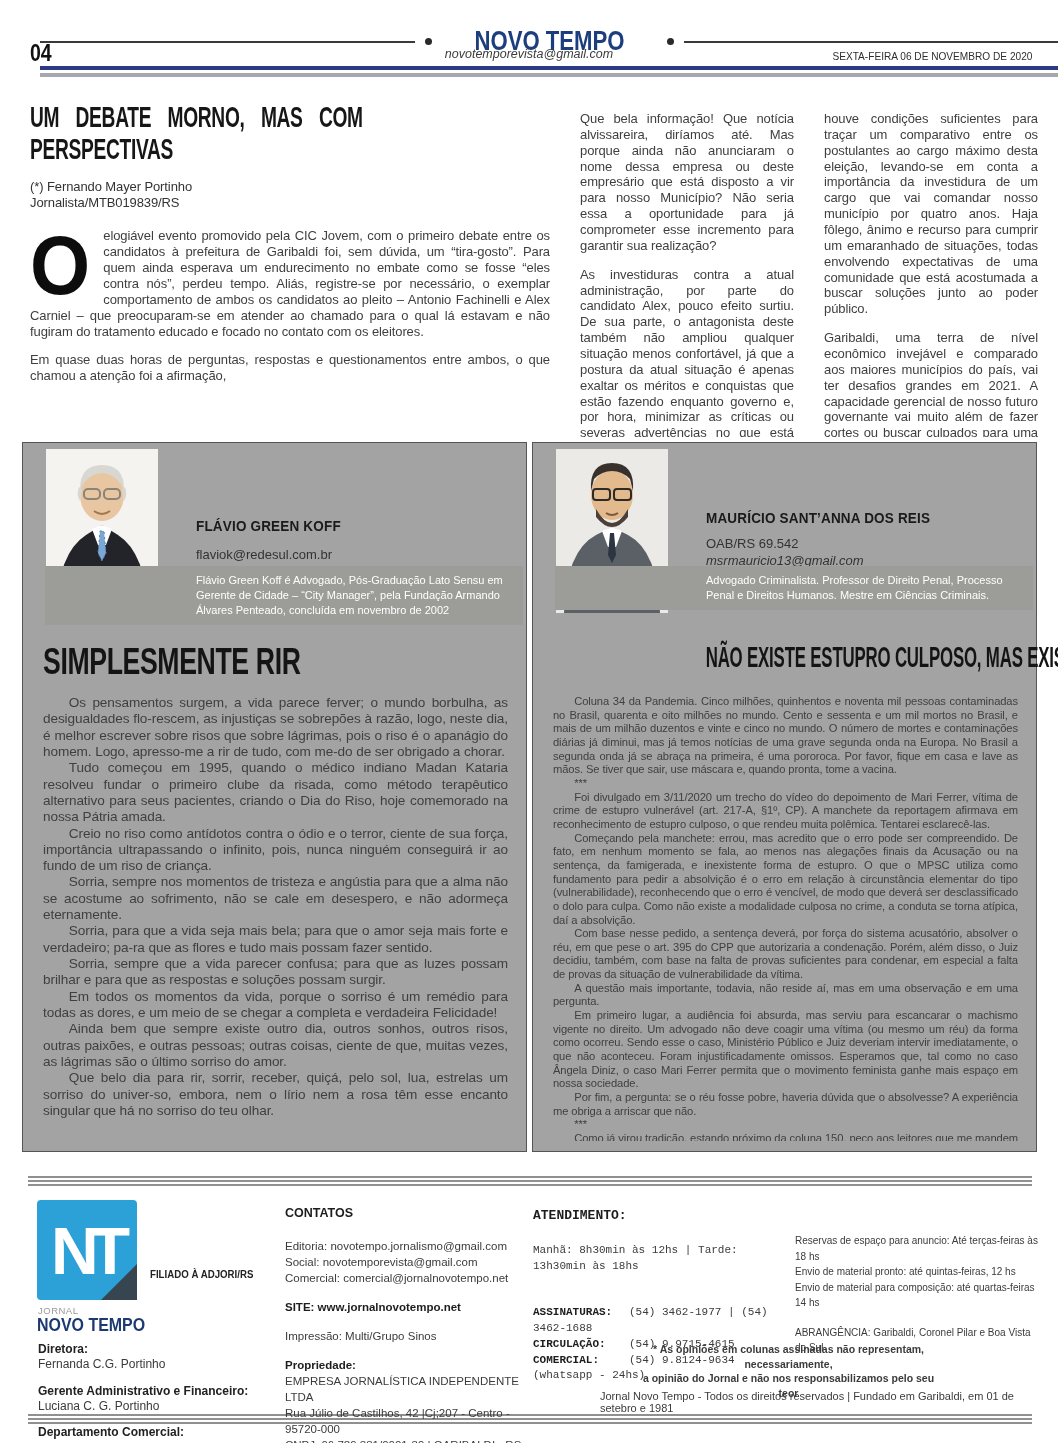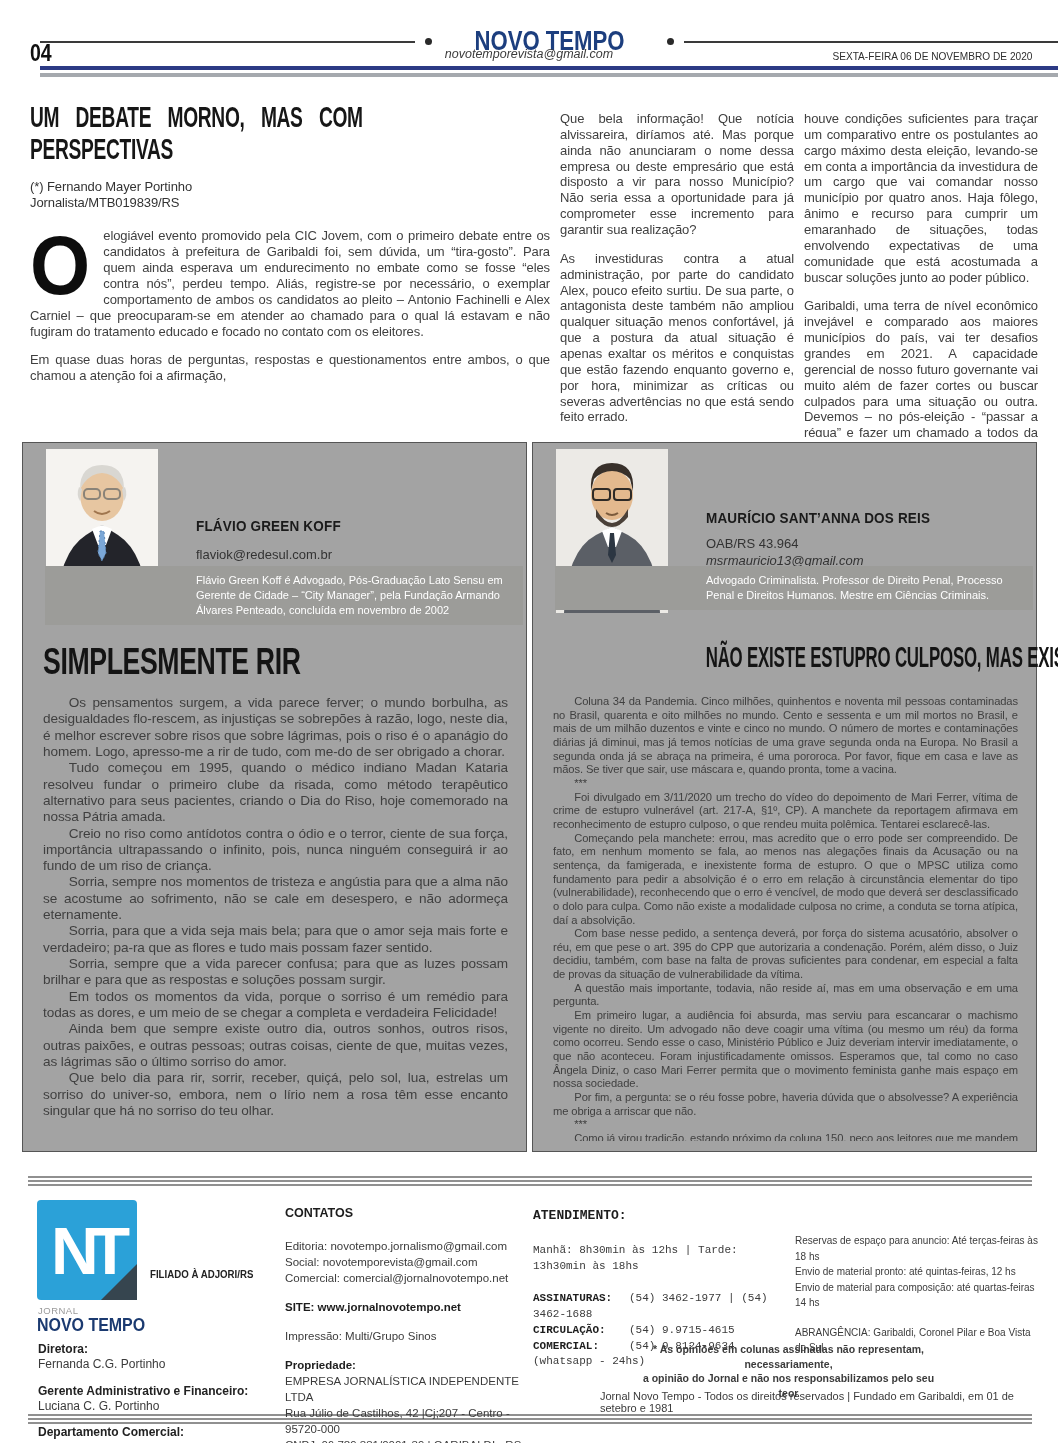--- a/index.html
+++ b/index.html
@@ -20,21 +20,21 @@
     font-style:italic; font-size:12.5px; color:#3c3c3c; }
   .page-number { position:absolute; top:40px; left:30px; font-size:23px; font-weight:bold; color:#111;
     transform:scaleX(.85); transform-origin:left; }
   .head-date { position:absolute; top:50px; right:26px; font-size:11px; color:#2e2e2e;
     transform:scaleX(.92); transform-origin:right; }
   .rule-navy { position:absolute; top:66px; left:40px; right:0; height:4px; background:#2c3a85; }
   .rule-grey { position:absolute; top:73px; left:40px; right:0; height:4px; background:#a5a9ae; }
 
   
   .lead-wrap { position:absolute; left:30px; top:95px; width:1008px; height:342px;
-    display:flex; gap:10px; overflow:hidden; }
+    display:flex; gap:30px; overflow:hidden; }
   .lead-col { flex:1; text-align:justify; font-size:13px; line-height:1.22; letter-spacing:-.1px; }
   .lead-col.c2, .lead-col.c3 { padding-top:16px; }
   .lead-col p { margin:0 0 13px; }
   .lead-title { font-size:30px; line-height:1.06; font-weight:bold; color:#161616;
     width:520px; transform:scaleX(.64); transform-origin:0 0; letter-spacing:-.5px; margin-top:6px; }
   .lead-byline { margin:14px 0 16px; font-size:13px; line-height:1.3; color:#333; text-align:left; }
   .dropcap { float:left; font-size:84px; line-height:.8; font-weight:bold; color:#0d0d0d;
     padding:4px 8px 0 0; transform:scaleX(.92); transform-origin:left top; }
 
   
@@ -77,21 +77,21 @@
     transform:scaleX(.84); transform-origin:left; white-space:nowrap; }
   .staff { left:38px; top:1342px; width:230px; font-size:12px; line-height:1.28; }
   .staff .blk { margin-bottom:11px; }
   .staff .role { font-weight:bold; color:#222; }
   .contatos { left:285px; top:1205px; width:240px; font-size:11.5px; line-height:1.4; }
   .contatos .h { font-weight:bold; font-size:12.5px; color:#1d1d1d; margin-bottom:15px; }
   .contatos .grp { margin-bottom:13px; }
   .contatos .b { font-weight:bold; color:#1d1d1d; }
   .atend { left:533px; top:1207px; width:262px; font-size:11px; line-height:1.45;font-family:Liberation Mono, monospace; }
   .atend .h { font-weight:bold; font-size:13px; color:#1d1d1d; margin-bottom:17px; }
-  .atend .hours { margin-bottom:16px; }
+  .atend .hours { margin-bottom:30px; }
   .atend .lbl { font-weight:bold; color:#1d1d1d; display:inline-block; min-width:96px; }
   .ftright { left:795px; top:1233px; width:248px; font-size:10px; line-height:1.55; }
   .ftright .abr { margin-top:14px; }
   .disclaimer { left:636px; top:1342px; width:305px; text-align:center; font-size:10.5px; line-height:1.4; color:#3b3b3b;font-weight:bold; }
   .copyright { left:600px; top:1390px; width:440px; text-align:left; font-size:11px; color:#3b3b3b; }
 </style>
 </head>
 <body>
 
 <div class="page">
@@ -174,21 +174,21 @@
         <rect x="37" y="40" width="17" height="11" rx="3" fill="none" stroke="#2e2a26" stroke-width="2"></rect>
         <rect x="58" y="40" width="17" height="11" rx="3" fill="none" stroke="#2e2a26" stroke-width="2"></rect>
         <path d="M50 64 Q56 68 62 64" fill="none" stroke="#7a5a3c" stroke-width="2"></path>
         <path d="M8 164 Q10 102 40 86 L56 78 L72 86 Q102 102 104 164 Z" fill="#5b5f66"></path>
         <path d="M46 82 L56 78 L66 82 L60 98 L52 98 Z" fill="#ffffff"></path>
         <path d="M54 84 L58 84 L60 106 L56 114 L52 106 Z" fill="#2c3642"></path>
         <path d="M12 132 Q56 112 100 132 L100 152 Q56 134 12 152 Z" fill="#4c5057"></path>
       </svg>
     </div>
     <div class="author-name" style="top:66px;">MAURÍCIO SANT’ANNA DOS REIS</div>
-    <div class="author-line" style="top:93px;">OAB/RS 43.964</div>
+    <div class="author-line" style="top:93px;">OAB/RS 69.542</div>
     <div class="author-line it" style="top:110px;">msrmauricio13@gmail.com</div>
     <div class="bio-band">Advogado Criminalista. Professor de Direito Penal, Processo Penal e Direitos Humanos. Mestre em Ciências Criminais.</div>
     <div class="box-title centered"><span class="tt">NÃO EXISTE ESTUPRO CULPOSO, MAS EXISTE MACHISMO</span></div>
     <div class="box-body">
         <p>Coluna 34 da Pandemia. Cinco milhões, quinhentos e noventa mil pessoas contaminadas no Brasil, quarenta e oito milhões no mundo. Cento e sessenta e um mil mortos no Brasil, e mais de um milhão duzentos e vinte e cinco no mundo. O número de mortes e contaminações diárias já diminui, mas já temos notícias de uma grave segunda onda na Europa. No Brasil a segunda onda já se abraça na primeira, é uma pororoca. Por favor, fique em casa e lave as mãos. Se tiver que sair, use máscara e, quando pronta, tome a vacina.</p>
         <p>***</p>
         <p>Foi divulgado em 3/11/2020 um trecho do vídeo do depoimento de Mari Ferrer, vítima de crime de estupro vulnerável (art. 217-A, §1º, CP). A manchete da reportagem afirmava em reconhecimento de estupro culposo, o que rendeu muita polêmica. Tentarei esclarecê-las.</p>
         <p>Começando pela manchete: errou, mas acredito que o erro pode ser compreendido. De fato, em nenhum momento se fala, ao menos nas alegações finais da Acusação ou na sentença, da famigerada, e inexistente forma de estupro. O que o MPSC utiliza como fundamento para pedir a absolvição é o erro em relação à circunstância elementar do tipo (vulnerabilidade), reconhecendo que o erro é vencível, de modo que deverá ser desclassificado o dolo para culpa. Como não existe a modalidade culposa no crime, a conduta se torna atípica, daí a absolvição.</p>
         <p>Com base nesse pedido, a sentença deverá, por força do sistema acusatório, absolver o réu, em que pese o art. 395 do CPP que autorizaria a condenação. Porém, além disso, o Juiz decidiu, também, com base na falta de provas suficientes para condenar, em especial a falta de provas da situação de vulnerabilidade da vítima.</p>
         <p>A questão mais importante, todavia, não reside aí, mas em uma observação e em uma pergunta.</p>

